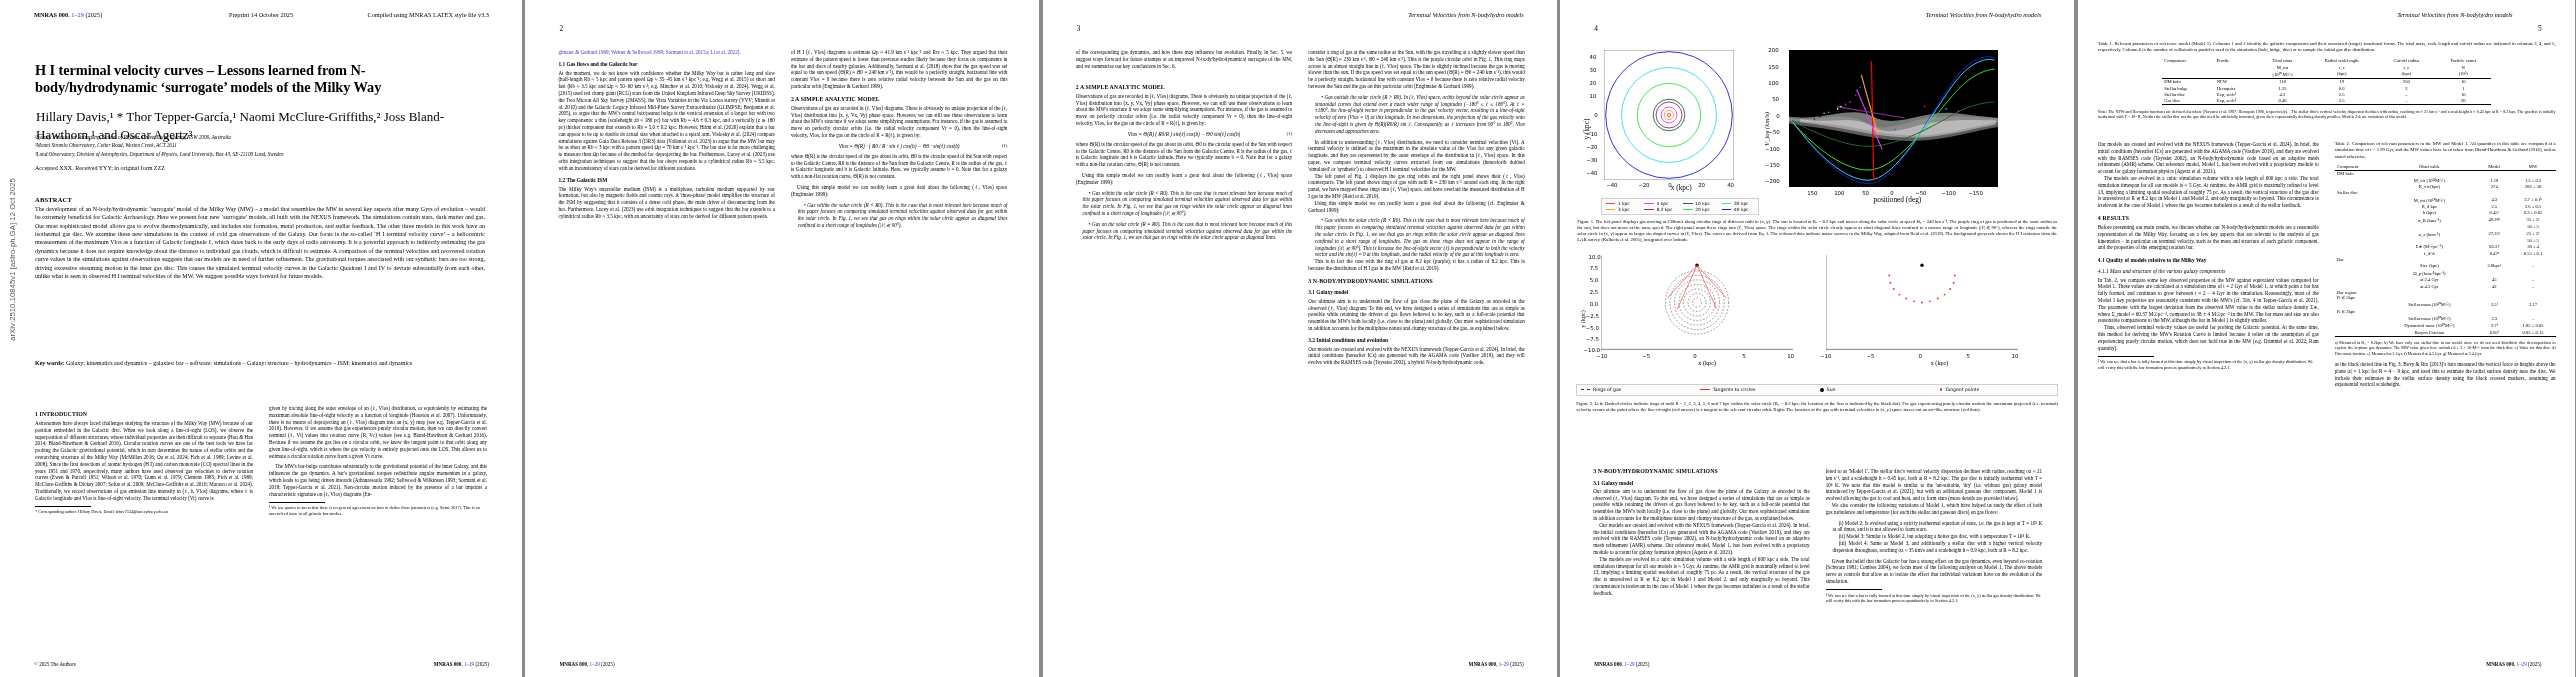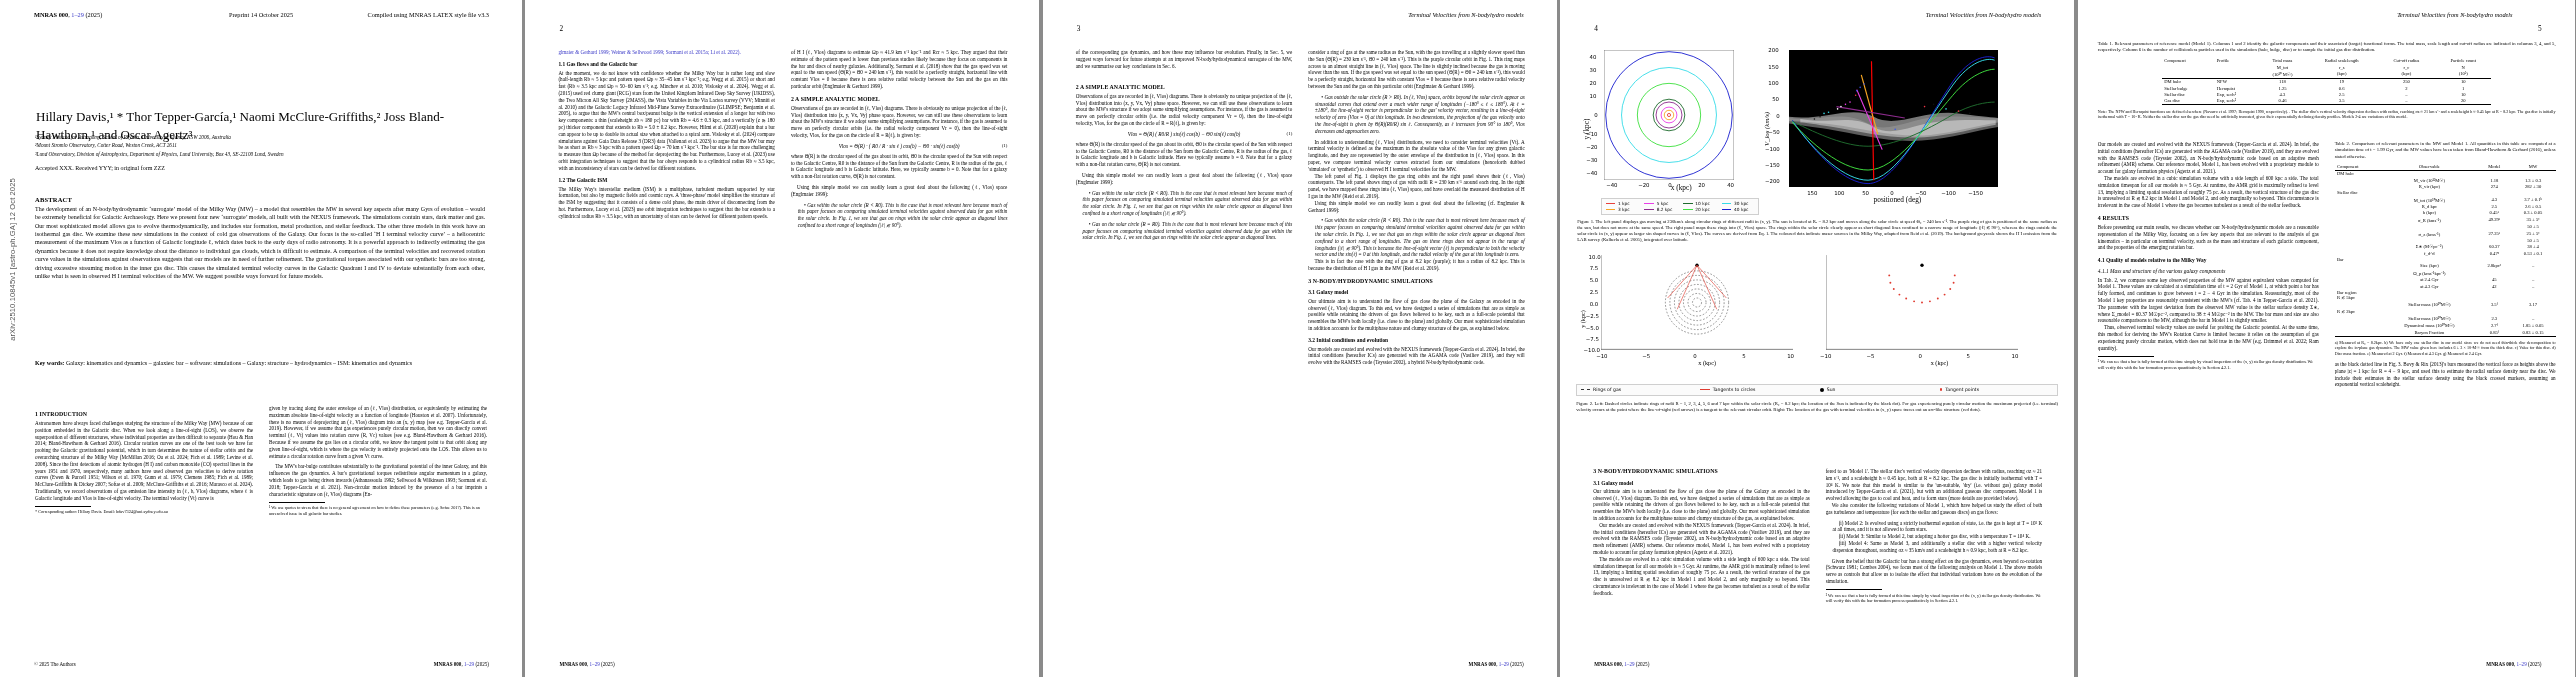--- a/index.html
+++ b/index.html
@@ -202,20 +202,21 @@
 
   <div class="page p1">
     <div class="arxiv-stamp">arXiv:2510.10845v1  [astro-ph.GA]  12 Oct 2025</div>
 
     <div class="runhead left">
       <span class="bold">MNRAS </span><span class="bold">000</span>, <span class="lnk">1–29</span> <span>(2025)</span>
     </div>
     <div class="runhead-center">Preprint 14 October 2025</div>
     <div class="runhead right" style="font-style:normal">Compiled using MNRAS LATEX style file v3.3</div>
 
+    <div class="title">H I terminal velocity curves – Lessons learned from N-body/hydrodynamic ‘surrogate’ models of the Milky Way</div>
     <div class="authors">Hillary Davis,¹ * Thor Tepper-García,¹ Naomi McClure-Griffiths,² Joss Bland-Hawthorn,¹ and Oscar Agertz³</div>
 
     <div class="affil">
       <div>¹Sydney Institute for Astronomy, School of Physics, University of Sydney, NSW 2006, Australia</div>
       <div>²Mount Stromlo Observatory, Cotter Road, Weston Creek, ACT 2611</div>
       <div>³Lund Observatory, Division of Astrophysics, Department of Physics, Lund University, Box 43, SE-22100 Lund, Sweden</div>
     </div>
 
     <div class="accepted">Accepted XXX. Received YYY; in original form ZZZ</div>
 

